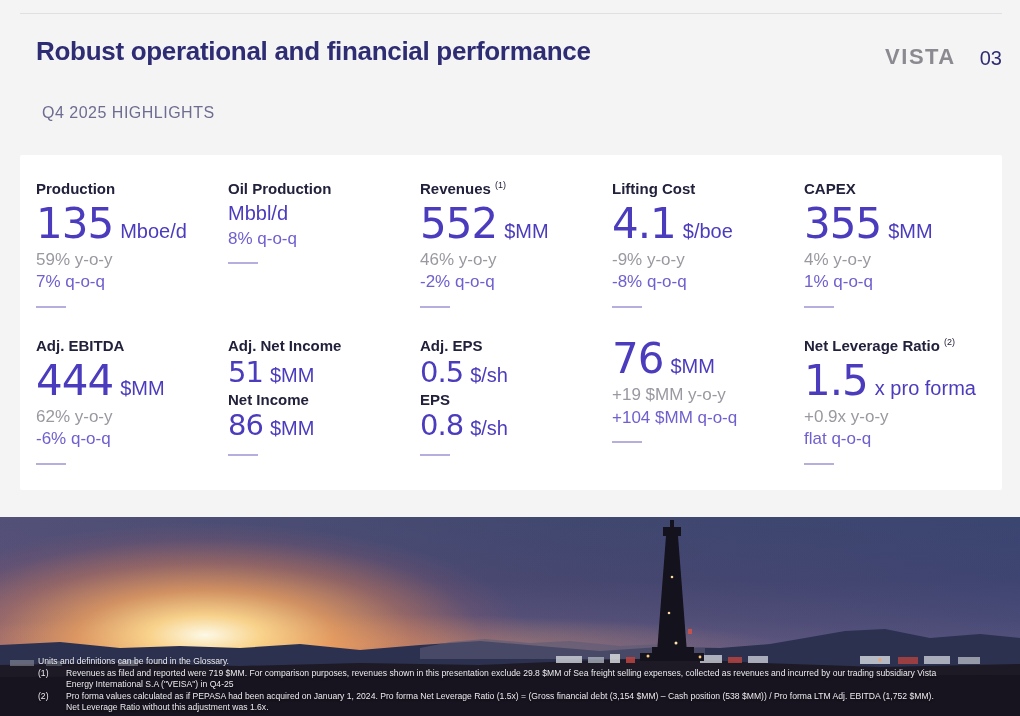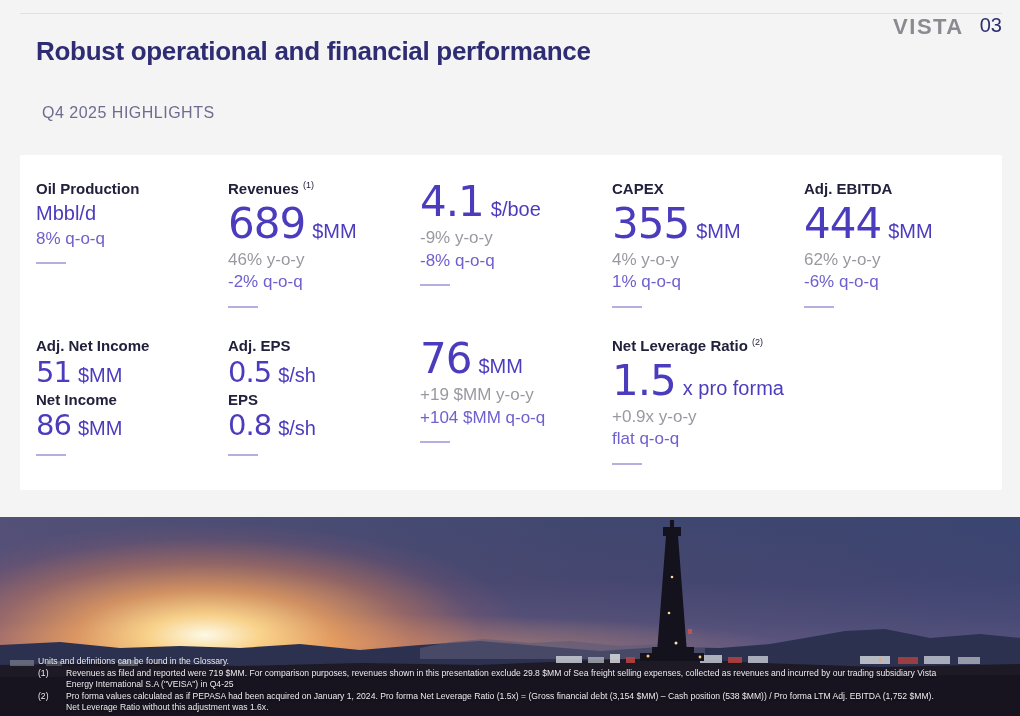--- a/index.html
+++ b/index.html
@@ -7,21 +7,21 @@
   body { font-family:"Liberation Sans", sans-serif; }
   .slide {
     position:relative; width:1020px; height:716px;
     background:#f4f4f5; overflow:hidden; margin:0 auto;
   }
   .top-divider { position:absolute; left:20px; top:13px; width:982px; height:1px; background:#e0e0e4; }
   .title {
     position:absolute; left:36px; top:36px;
     font-size:26px; font-weight:700; letter-spacing:-0.3px; color:#2e2c72;
   }
-  .brand { position:absolute; right:18px; top:14px; display:flex; align-items:flex-start; gap:16px; }
+  .brand { position:absolute; right:18px; top:44px; display:flex; align-items:flex-end; gap:24px; }
   .logo { font-size:22px; font-weight:700; letter-spacing:1.5px; color:#8b8a90; }
   .page-num { font-size:20px; font-weight:400; color:#2e2c72; }
   .section-title {
     position:absolute; left:42px; top:104px;
     font-size:16px; font-weight:400; letter-spacing:0.5px; color:#6e6c90;
   }
   .card {
     position:absolute; left:20px; top:155px; width:982px; height:335px;
     background:#ffffff; border-radius:2px;
   }
@@ -72,42 +72,53 @@
   <div class="brand">
     <span class="logo">VISTA</span>
     <span class="page-num">03</span>
   </div>
 
   <h2 class="section-title">Q4 2025 HIGHLIGHTS</h2>
 
   <div class="card">
     <div class="metrics-grid">
 
+      <div class="cell">
+        <div class="m-label">Production</div>
+        <div class="m-valueline">
+          <span class="m-value">135</span>
+          <span class="m-unit">Mboe/d</span>
+        </div>
+        <div class="m-yoy">59% y-o-y</div>
+        <div class="m-qoq">7% q-o-q</div>
+        <div class="m-rule"></div>
+      </div>
 
       <div class="cell">
         <div class="m-label">Oil Production</div>
         <div class="m-valueline">
           <span class="m-unit">Mbbl/d</span>
         </div>
         <div class="m-qoq">8% q-o-q</div>
         <div class="m-rule"></div>
       </div>
 
       <div class="cell">
         <div class="m-label"><span>Revenues</span> <sup class="m-sup">(1)</sup></div>
         <div class="m-valueline">
-          <span class="m-value">689</span>
+          <span class="m-value">552</span>
           <span class="m-unit">$MM</span>
         </div>
         <div class="m-yoy">46% y-o-y</div>
         <div class="m-qoq">-2% q-o-q</div>
         <div class="m-rule"></div>
       </div>
 
       <div class="cell">
+        <div class="m-label">Lifting Cost</div>
         <div class="m-valueline">
           <span class="m-value">4.1</span>
           <span class="m-unit">$/boe</span>
         </div>
         <div class="m-yoy">-9% y-o-y</div>
         <div class="m-qoq">-8% q-o-q</div>
         <div class="m-rule"></div>
       </div>
 
       <div class="cell">

